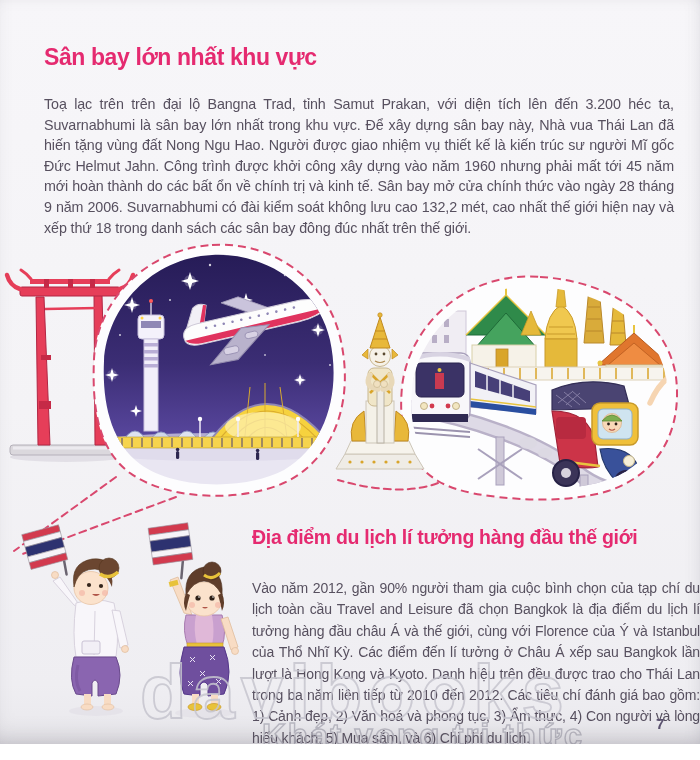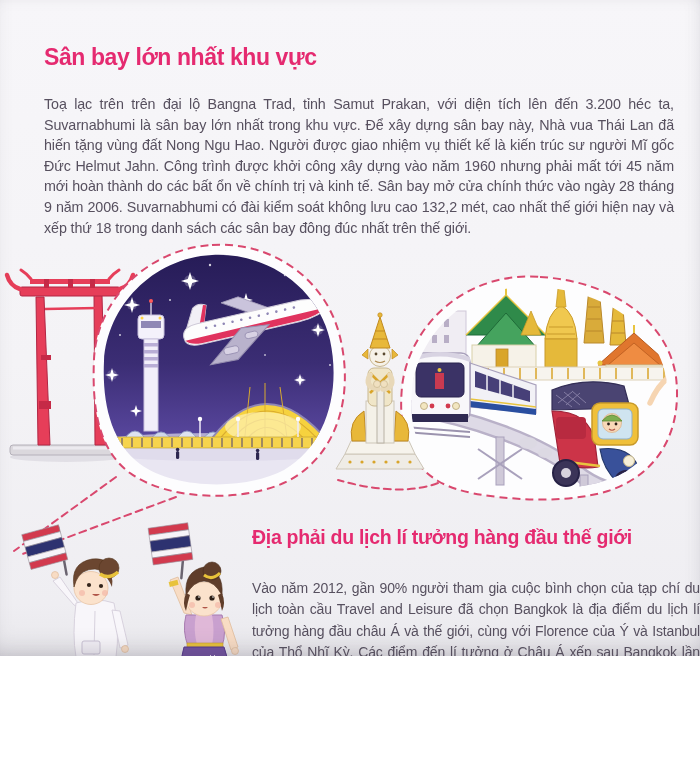--- a/index.html
+++ b/index.html
@@ -1,17 +1,17 @@
 <!DOCTYPE html>
 <html><head>
 <meta charset="utf-8">
 <style>
   html,body{margin:0;padding:0;}
   .page{
-    position:relative;width:700px;height:656px;overflow:hidden;
+    position:relative;width:700px;height:744px;overflow:hidden;
     background:linear-gradient(180deg,#f7f6f9 0%,#f4f3f6 55%,#efeef2 92%,#e9e8ec 100%);
     font-family:"Liberation Sans",sans-serif;
   }
   .page::after{
     content:"";position:absolute;inset:0;pointer-events:none;z-index:40;
     box-shadow:inset 0 -16px 26px -16px rgba(90,85,100,.38), inset -12px 0 22px -18px rgba(90,85,100,.15), inset 0 10px 18px -16px rgba(120,115,130,.18);
   }
   .h1{
     position:absolute;left:44px;top:44px;font-size:23px;font-weight:bold;
     color:#e52a70;letter-spacing:-0.4px;z-index:10;
@@ -374,21 +374,21 @@
       <path d="M375,126 Q380,129 385,126" stroke="#b08a50" stroke-width="1.2" fill="none"></path>
       <polygon points="370,113 390,113 380,82" fill="#e8b83a" stroke="#c08a20" stroke-width="1"></polygon>
       <circle cx="380" cy="80" r="2.2" fill="#e8b83a" stroke="#c08a20" stroke-width="0.7"></circle>
       <line x1="373" y1="104" x2="387" y2="104" stroke="#c08a20" stroke-width="1"></line>
       <line x1="375" y1="96" x2="385" y2="96" stroke="#c08a20" stroke-width="1"></line>
       <polygon points="368,114 362,120 368,124" fill="#e8b83a" stroke="#c08a20" stroke-width="0.7"></polygon>
       <polygon points="392,114 398,120 392,124" fill="#e8b83a" stroke="#c08a20" stroke-width="0.7"></polygon>
     </g>
   </svg>
 
-  <div class="h2">Địa phải du lịch lí tưởng hàng đầu thế giới</div>
+  <div class="h2">Địa điểm du lịch lí tưởng hàng đầu thế giới</div>
   <div class="p2">Vào năm 2012, gần 90% người tham gia cuộc bình chọn của tạp chí du lịch toàn cầu Travel and Leisure đã chọn Bangkok là địa điểm du lịch lí tưởng hàng đầu châu Á và thế giới, cùng với Florence của Ý và Istanbul của Thổ Nhĩ Kỳ. Các điểm đến lí tưởng ở Châu Á xếp sau Bangkok lần lượt là Hong Kong và Kyoto. Danh hiệu trên đều được trao cho Thái Lan trong ba năm liên tiếp từ 2010 đến 2012. Các tiêu chí đánh giá bao gồm: 1) Cảnh đẹp, 2) Văn hoá và phong tục, 3) Ẩm thực, 4) Con người và lòng hiếu khách, 5) Mua sắm, và 6) Chi phí du lịch.</div>
 
   <svg class="kids" viewBox="0 0 245 240">
     <ellipse cx="88" cy="196" rx="27" ry="5" fill="#e2dfe7" opacity="0.7"></ellipse>
     <ellipse cx="196" cy="198" rx="29" ry="5" fill="#e2dfe7" opacity="0.7"></ellipse>
 
     <g>
       <g transform="rotate(-15 50 12)">
         <line x1="50" y1="12" x2="46" y2="60" stroke="#6a6470" stroke-width="2.5" stroke-linecap="round"></line>
         <g stroke="#9a949e" stroke-width="0.6">

